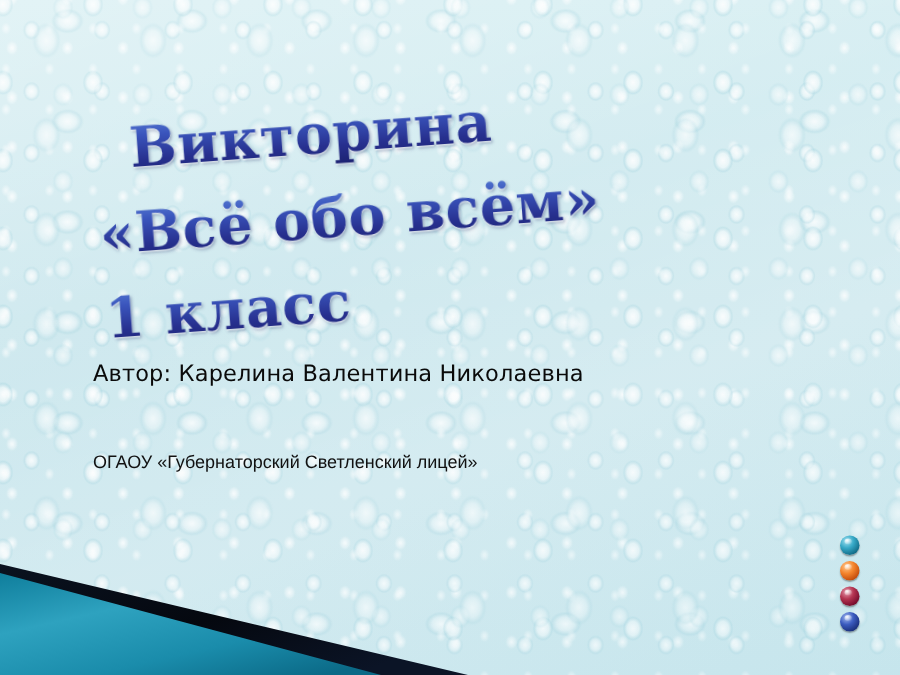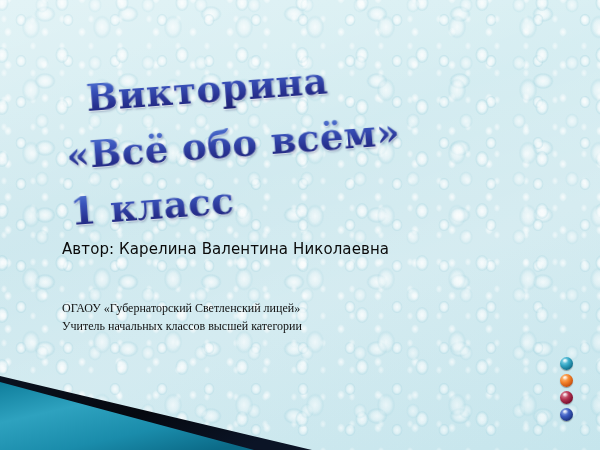--- a/index.html
+++ b/index.html
@@ -72,21 +72,21 @@
 
   
   .author{
     position:absolute;left:62px;top:240px;
     font-family:"DejaVu Sans", sans-serif;
     font-size:15px;font-weight:400;color:#0a0a0a;
     white-space:nowrap;letter-spacing:.1px;
   }
   .info{
     position:absolute;left:62px;top:299px;
-    font-family:Liberation Serif, serif;
+    font-family:Liberation Sans, sans-serif;
     font-size:12px;color:#111;line-height:18px;
     white-space:nowrap;
   }
   .info div{white-space:nowrap;}
 
   
   .corner{
     position:absolute;left:0;bottom:0;width:330px;height:80px;
     pointer-events:none;
   }
@@ -123,21 +123,20 @@
   <div class="title-block">
     <div class="wa wa-1">Викторина</div>
     <div class="wa wa-2">«Всё обо всём»</div>
     <div class="wa wa-3">1 класс</div>
   </div>
 
   <div class="author">Автор: Карелина Валентина Николаевна</div>
 
   <div class="info">
     <div>ОГАОУ «Губернаторский Светленский лицей»</div>
-    <div>Учитель начальных классов высшей категории</div>
   </div>
 
   <div class="corner">
     <svg width="330" height="80" viewBox="0 0 330 80" xmlns="http://www.w3.org/2000/svg">
       <defs>
         <linearGradient id="tealGrad" x1="0" y1="0" x2="0.85" y2="1">
           <stop offset="0%" stop-color="#0f7e9c"></stop>
           <stop offset="35%" stop-color="#2ea2bf"></stop>
           <stop offset="70%" stop-color="#1a8cab"></stop>
           <stop offset="100%" stop-color="#0b6a87"></stop>

